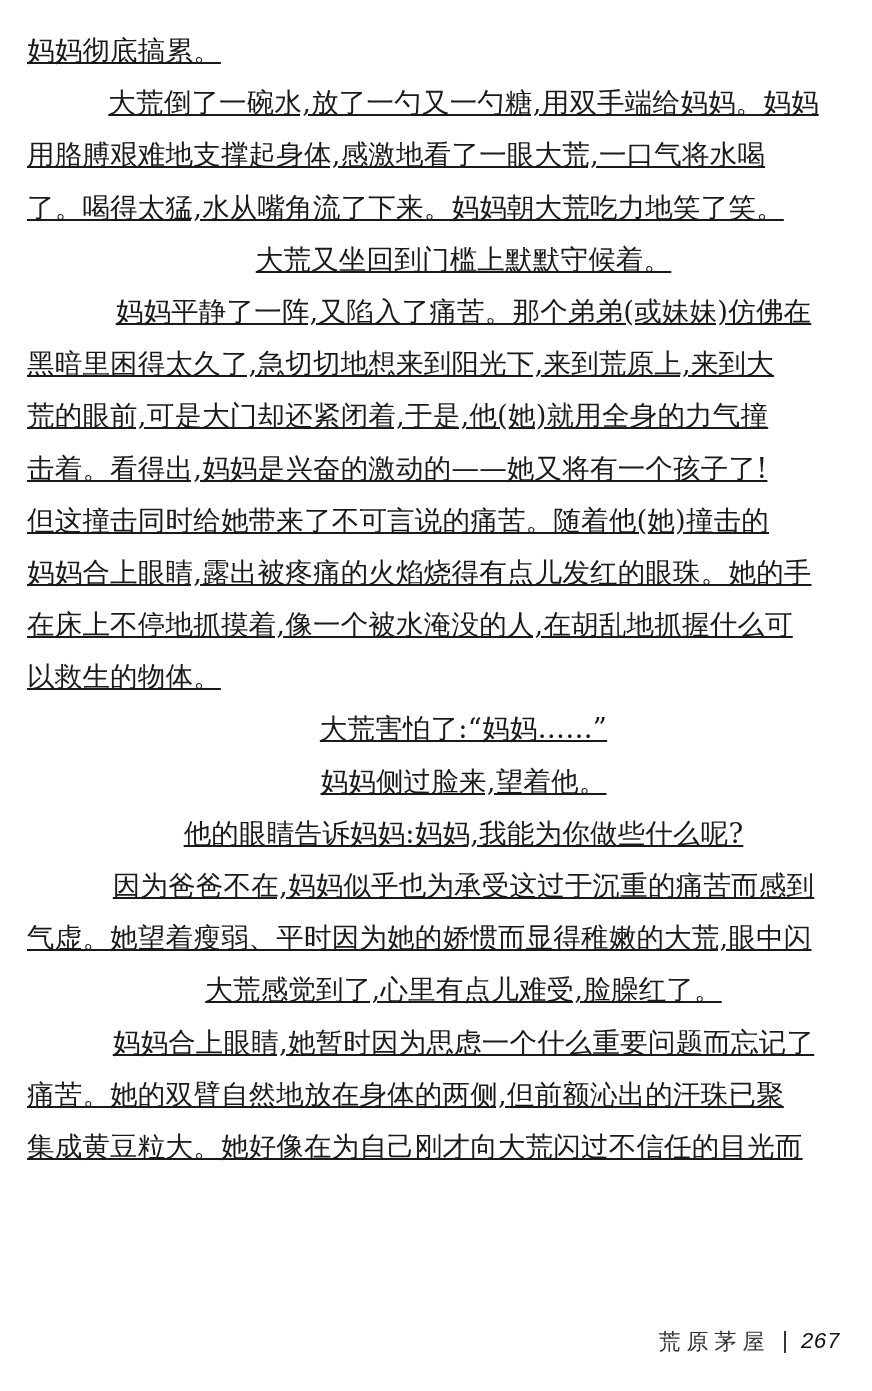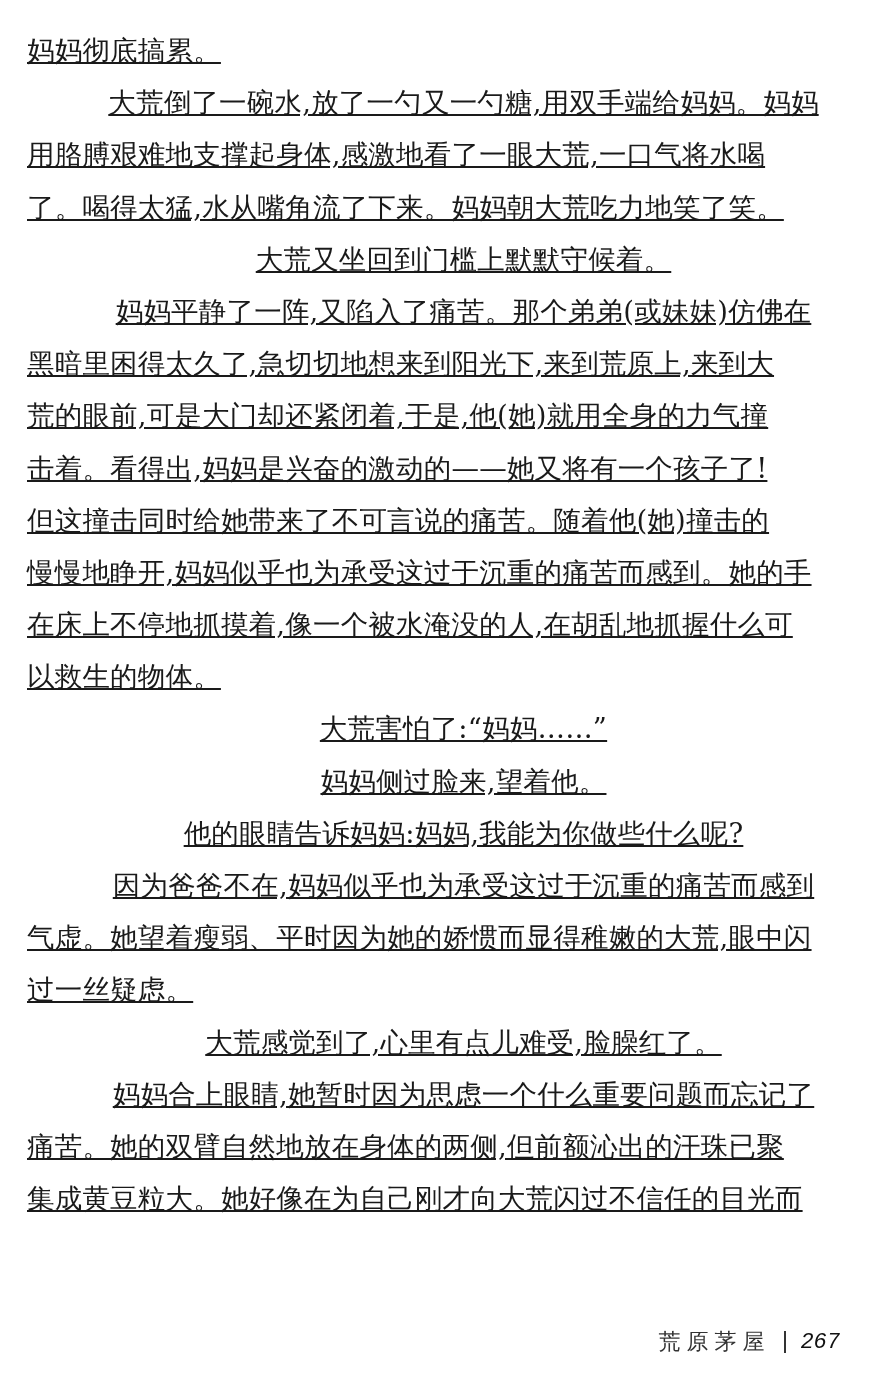--- a/index.html
+++ b/index.html
@@ -38,29 +38,28 @@
     <div class="line">妈妈彻底搞累。</div>
     <div class="line indent">大荒倒了一碗水,放了一勺又一勺糖,用双手端给妈妈。妈妈</div>
     <div class="line">用胳膊艰难地支撑起身体,感激地看了一眼大荒,一口气将水喝</div>
     <div class="line">了。喝得太猛,水从嘴角流了下来。妈妈朝大荒吃力地笑了笑。</div>
     <div class="line indent">大荒又坐回到门槛上默默守候着。</div>
     <div class="line indent">妈妈平静了一阵,又陷入了痛苦。那个弟弟(或妹妹)仿佛在</div>
     <div class="line">黑暗里困得太久了,急切切地想来到阳光下,来到荒原上,来到大</div>
     <div class="line">荒的眼前,可是大门却还紧闭着,于是,他(她)就用全身的力气撞</div>
     <div class="line">击着。看得出,妈妈是兴奋的激动的——她又将有一个孩子了!</div>
     <div class="line">但这撞击同时给她带来了不可言说的痛苦。随着他(她)撞击的</div>
-    <div class="line">慢慢地睁开,妈妈似乎也为承受这过于沉重的痛苦而感到。她的手</div>
+    <div class="line">妈妈合上眼睛,露出被疼痛的火焰烧得有点儿发红的眼珠。她的手</div>
     <div class="line">在床上不停地抓摸着,像一个被水淹没的人,在胡乱地抓握什么可</div>
     <div class="line">以救生的物体。</div>
     <div class="line indent">大荒害怕了:“妈妈……”</div>
     <div class="line indent">妈妈侧过脸来,望着他。</div>
     <div class="line indent">他的眼睛告诉妈妈:妈妈,我能为你做些什么呢?</div>
     <div class="line indent">因为爸爸不在,妈妈似乎也为承受这过于沉重的痛苦而感到</div>
     <div class="line">气虚。她望着瘦弱、平时因为她的娇惯而显得稚嫩的大荒,眼中闪</div>
-    <div class="line">过一丝疑虑。</div>
     <div class="line indent">大荒感觉到了,心里有点儿难受,脸臊红了。</div>
     <div class="line indent">妈妈合上眼睛,她暂时因为思虑一个什么重要问题而忘记了</div>
     <div class="line">痛苦。她的双臂自然地放在身体的两侧,但前额沁出的汗珠已聚</div>
     <div class="line">集成黄豆粒大。她好像在为自己刚才向大荒闪过不信任的目光而</div>
   </div>
 
 <div class="footer">
   <span class="title">荒原茅屋</span>
   <span class="sep"></span>
   <span class="num">267</span>

